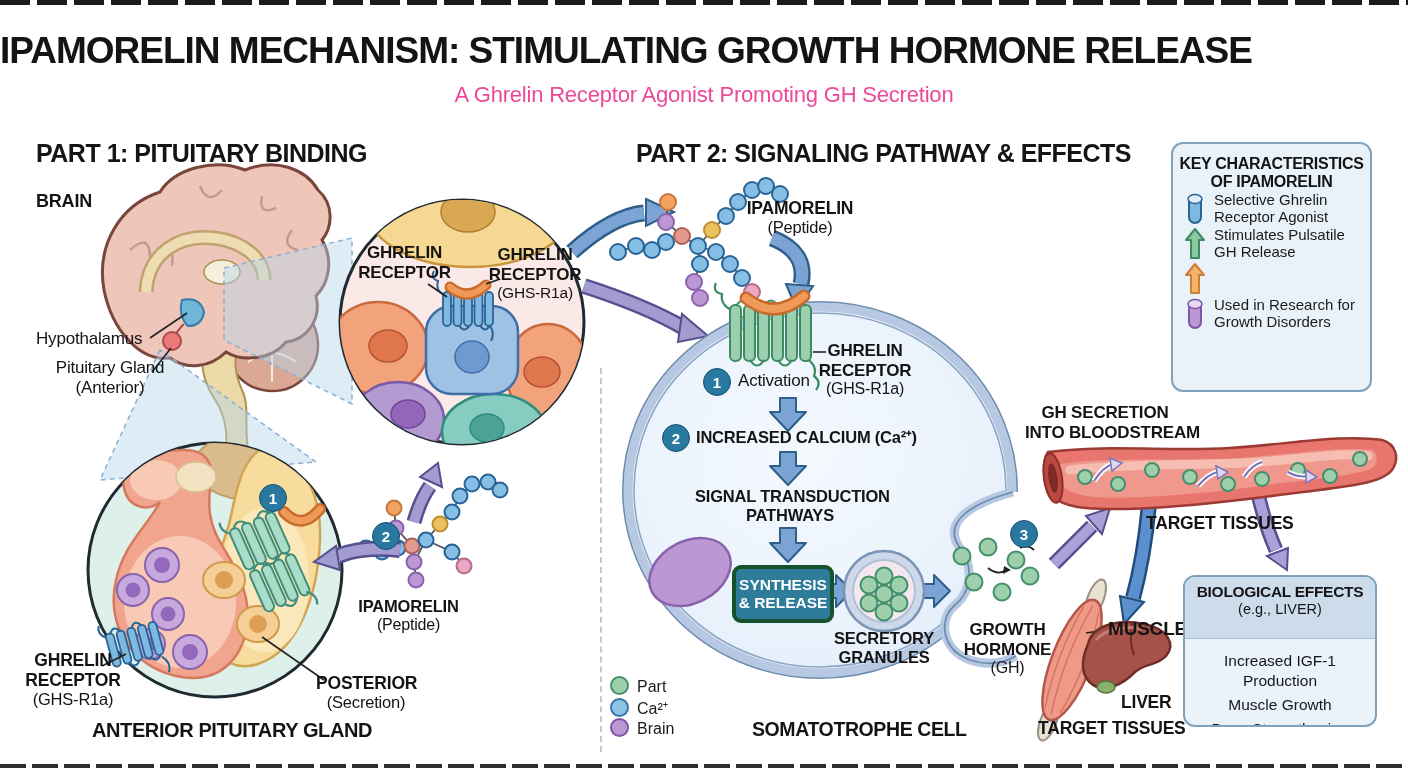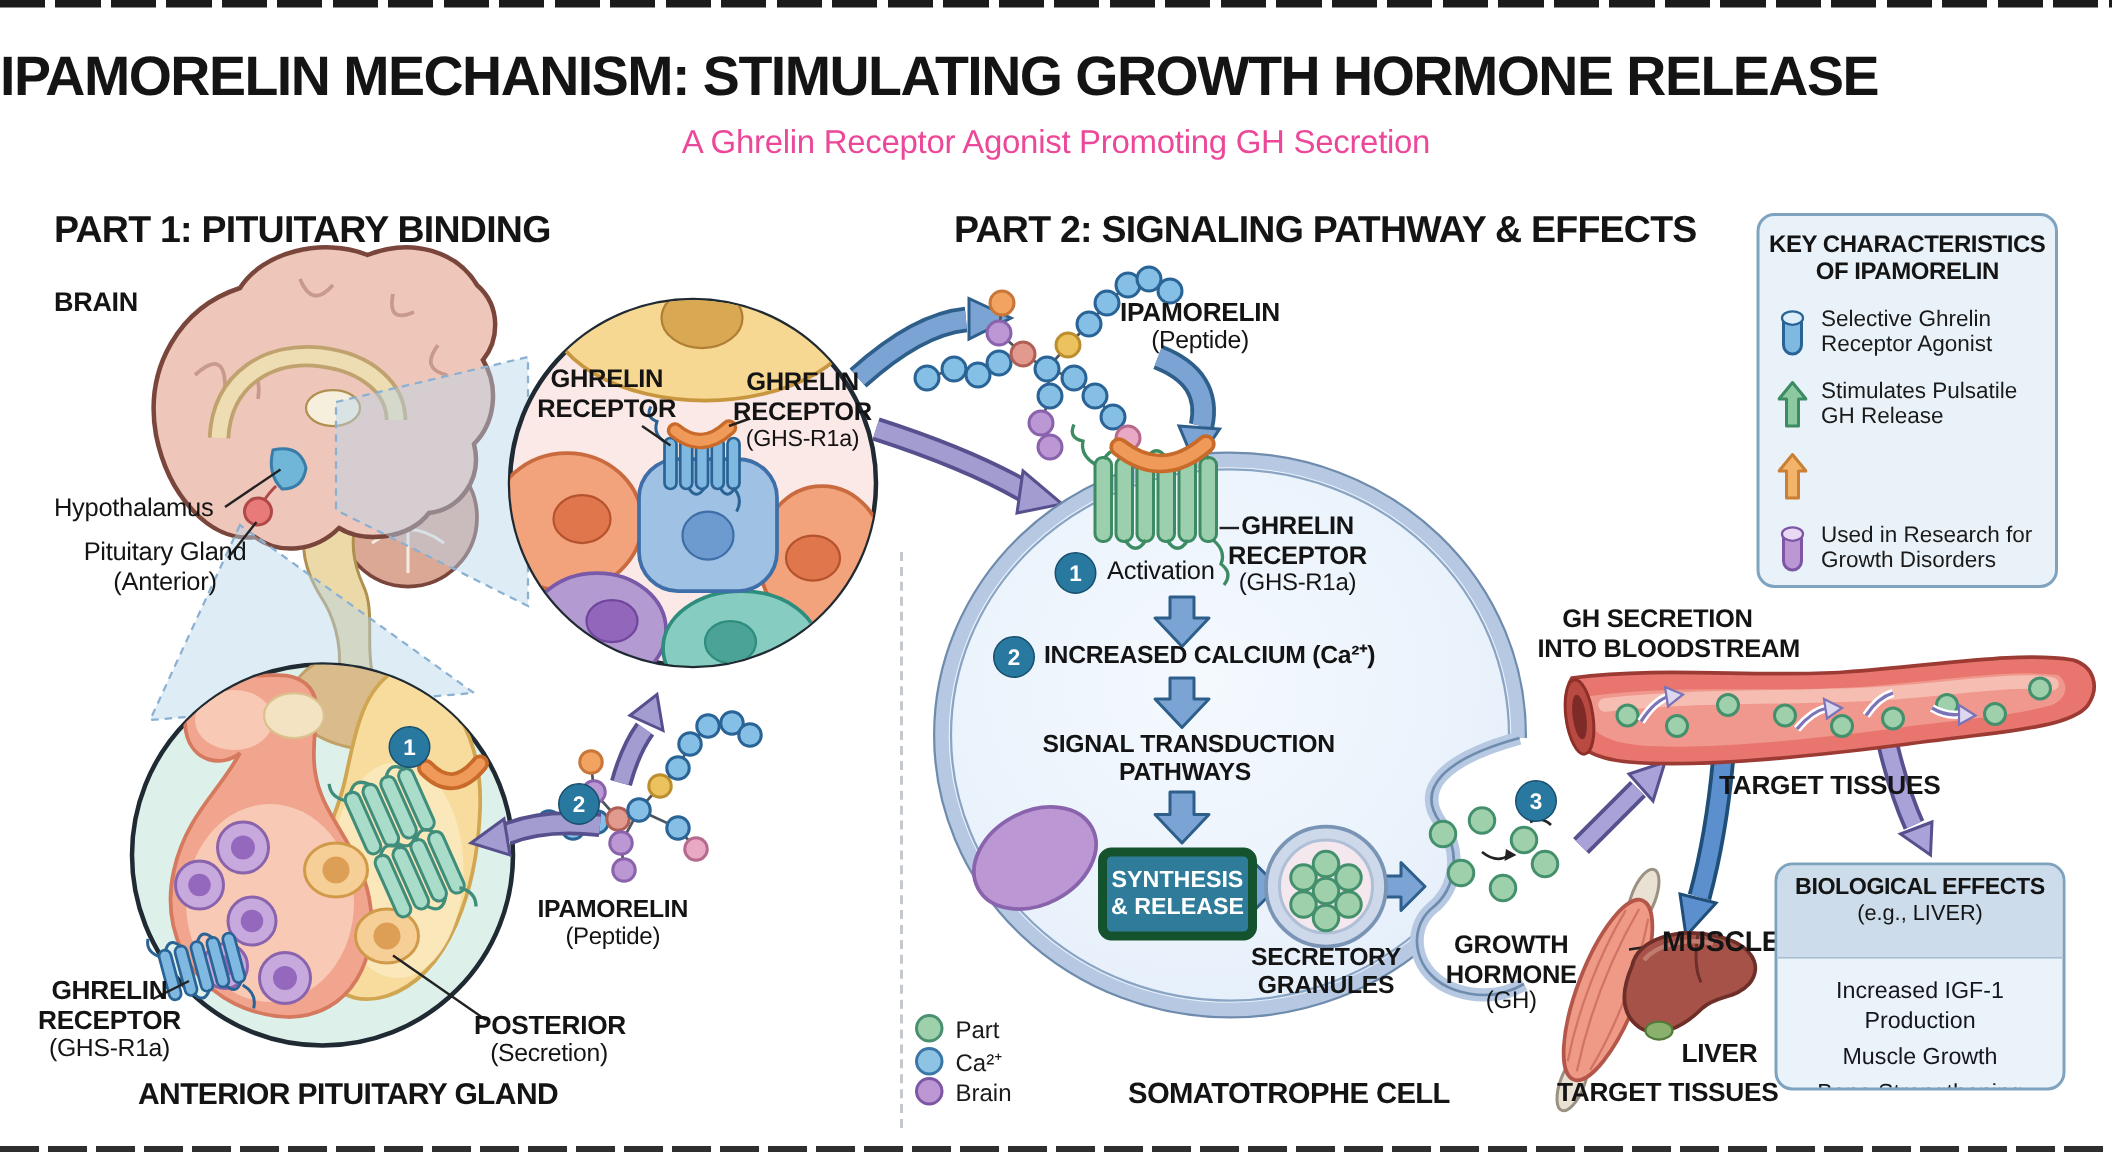--- a/index.html
+++ b/index.html
@@ -6,21 +6,21 @@
   #stage{position:relative;width:1408px;height:768px;background:#ffffff;overflow:hidden;
          font-family:"Liberation Sans",sans-serif;color:#141414}
   .lbl{position:absolute;font-weight:700;color:#141414;line-height:1.15;letter-spacing:-0.2px;white-space:nowrap}
   .ctr{text-align:center}
   .reg{font-weight:400}
   .edge{position:absolute;left:0;width:1408px}
   .badge{position:absolute;width:26px;height:26px;border-radius:50%;background:#2878a0;border:1.5px solid #174f6e;
          color:#fff;font-weight:700;font-size:15px;display:flex;align-items:center;justify-content:center;z-index:5}
   .divider{position:absolute;left:600px;top:368px;height:384px;width:0;border-left:2px dashed #c3c9cf}
   .panel{position:absolute;border:2px solid #7fa3bf;border-radius:12px;background:#e9f2f9;z-index:4}
-  .kc-item{display:flex;align-items:center;gap:9px;padding-left:12px;margin-top:14px}
+  .kc-item{display:flex;align-items:center;gap:9px;padding-left:12px;margin-top:1px}
   .kc-item .txt{font-size:15px;line-height:1.13;color:#1a1a1a;white-space:normal;width:148px;font-weight:400}
   .fx-body div{font-size:15.5px;font-weight:400;color:#16161d;text-align:center;margin-top:4px;line-height:1.3}
   .ldot{display:inline-block;width:15px;height:15px;border-radius:50%;border:2px solid;margin-right:8px;vertical-align:-3px}
   .lrow{font-size:16px;font-weight:400;color:#1a1a1a;height:21px}
   
   .bb{fill:#85bfe6;stroke:#2a6496;stroke-width:2}
   .bo{fill:#f2a361;stroke:#c9763a;stroke-width:2}
   .bp{fill:#bb97d4;stroke:#8a63ad;stroke-width:2}
   .bk{fill:#e9a8c4;stroke:#b56a8e;stroke-width:2}
   .bg2{fill:#ecc25f;stroke:#bb8e2e;stroke-width:2}
@@ -423,21 +423,21 @@
   <div class="badge" style="left:662px;top:424px">2</div>
   <div class="badge" style="left:1010px;top:520px">3</div>
 
   <div class="lbl reg" style="left:738px;top:371px;font-size:17px">Activation</div>
   <div class="lbl" style="left:696px;top:428px;font-size:16.5px">INCREASED CALCIUM (Ca²⁺)</div>
   <div class="lbl ctr" style="left:695px;top:487px;width:190px;font-size:16.5px">
     <div>SIGNAL TRANSDUCTION</div>
     <div>PATHWAYS</div>
   </div>
 
-  <div style="position:absolute;left:732px;top:565px;width:94px;height:50px;background:#2e7c9a;border:6px solid #14532d;border-radius:9px;
+  <div style="position:absolute;left:732px;top:565px;width:94px;height:50px;background:#2e7c9a;border:4px solid #14532d;border-radius:9px;
               display:flex;flex-direction:column;align-items:center;justify-content:center;z-index:4">
     <div style="color:#fff;font-weight:700;font-size:15.5px;line-height:1.15">SYNTHESIS</div>
     <div style="color:#fff;font-weight:700;font-size:15.5px;line-height:1.15">&amp; RELEASE</div>
   </div>
 
   <div class="lbl ctr" style="left:832px;top:629px;width:104px;font-size:16.5px">
     <div>SECRETORY</div>
     <div>GRANULES</div>
   </div>
 

